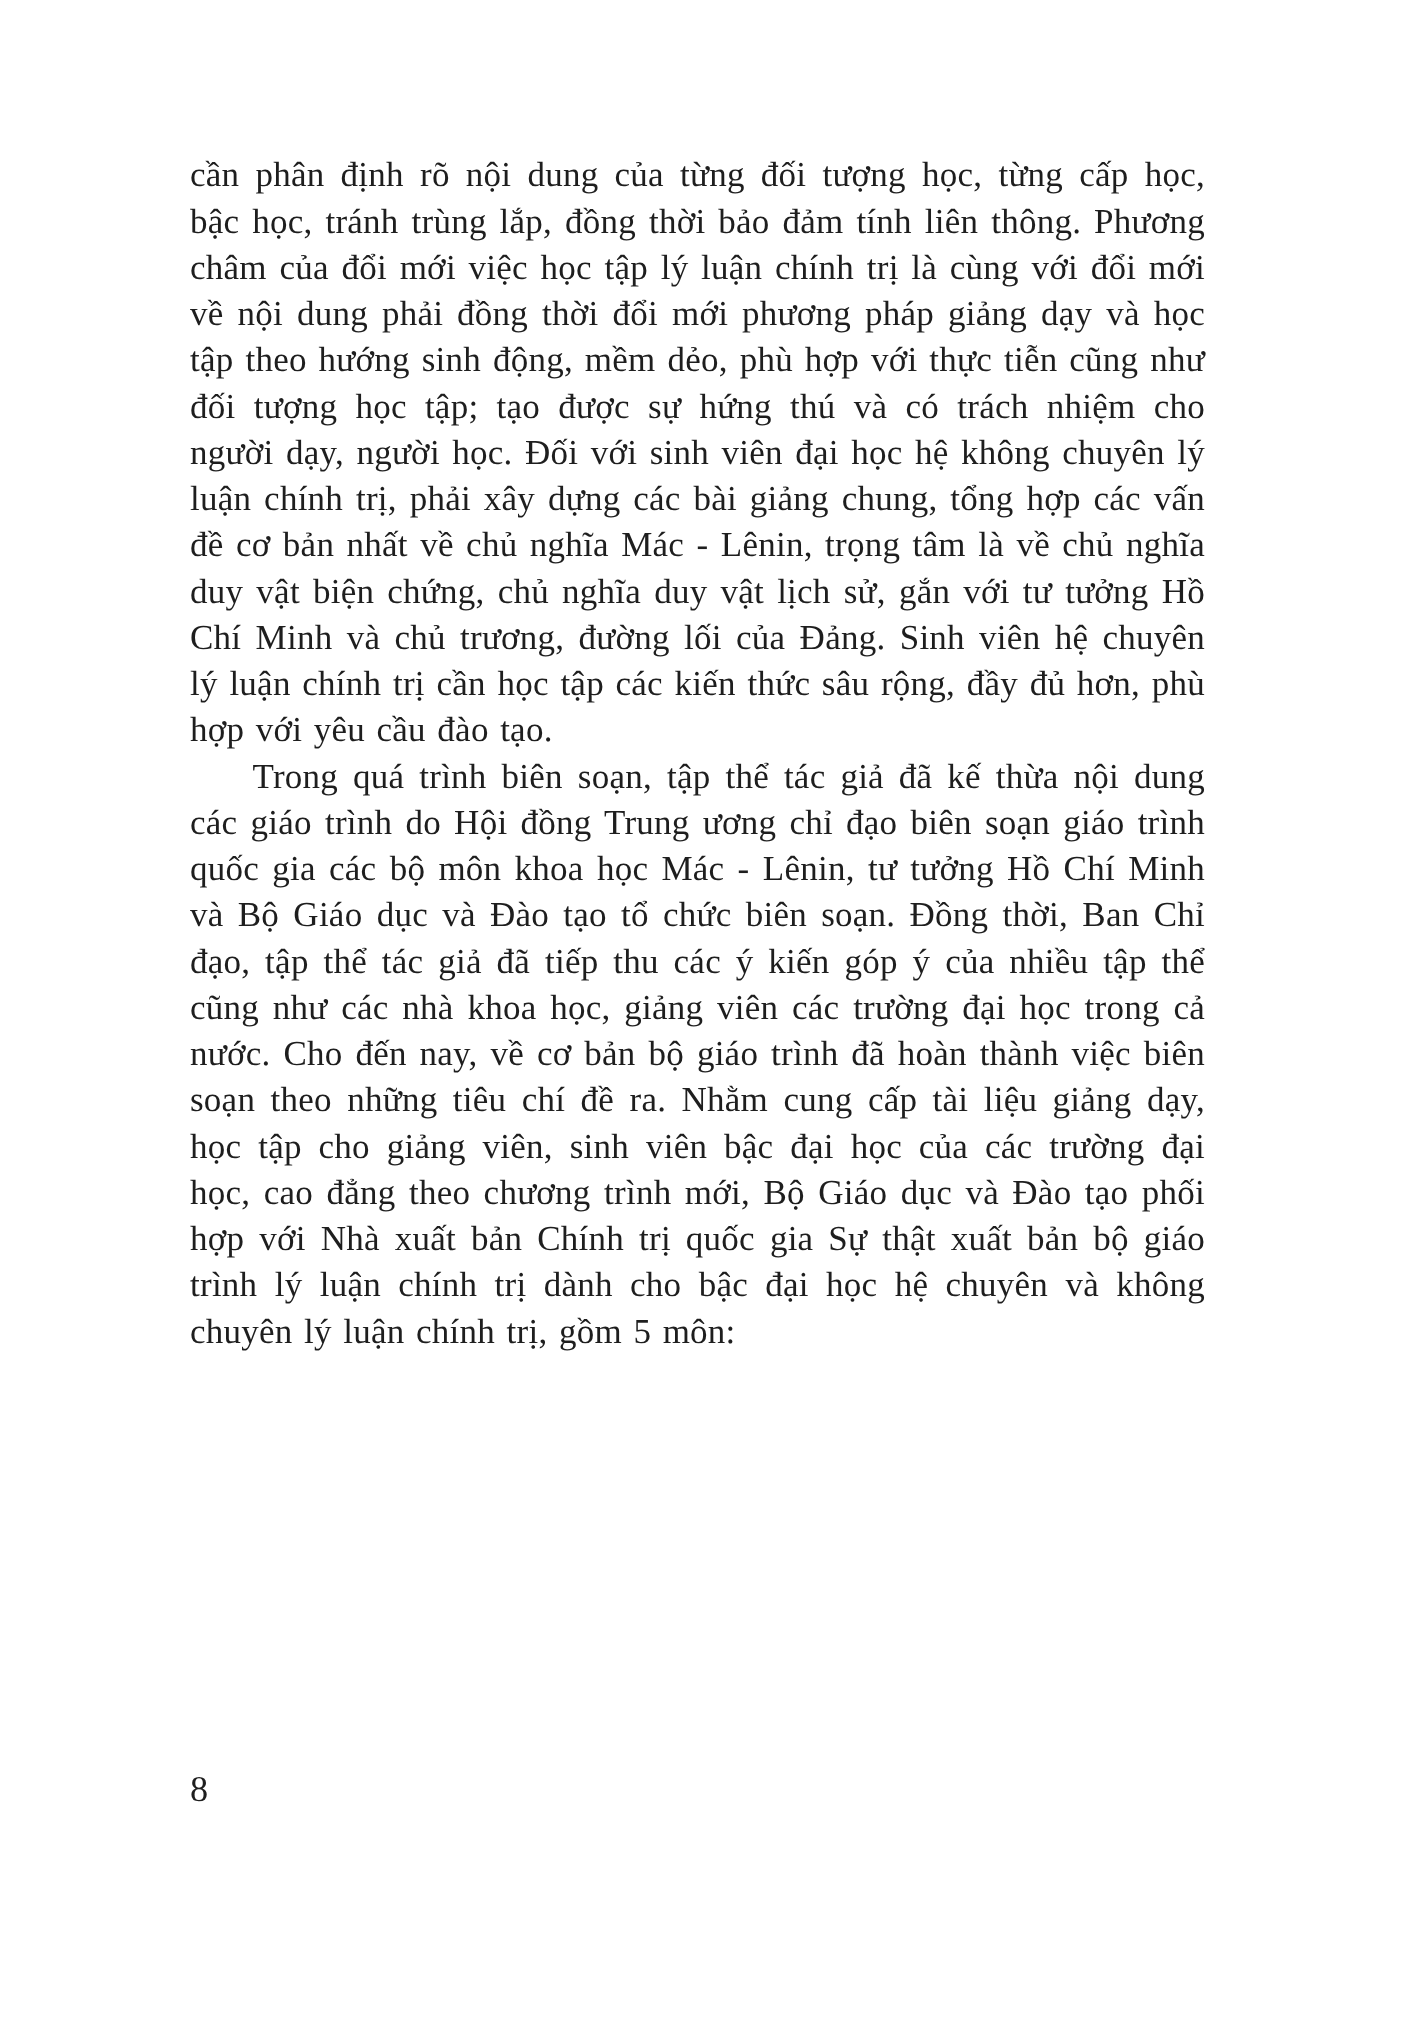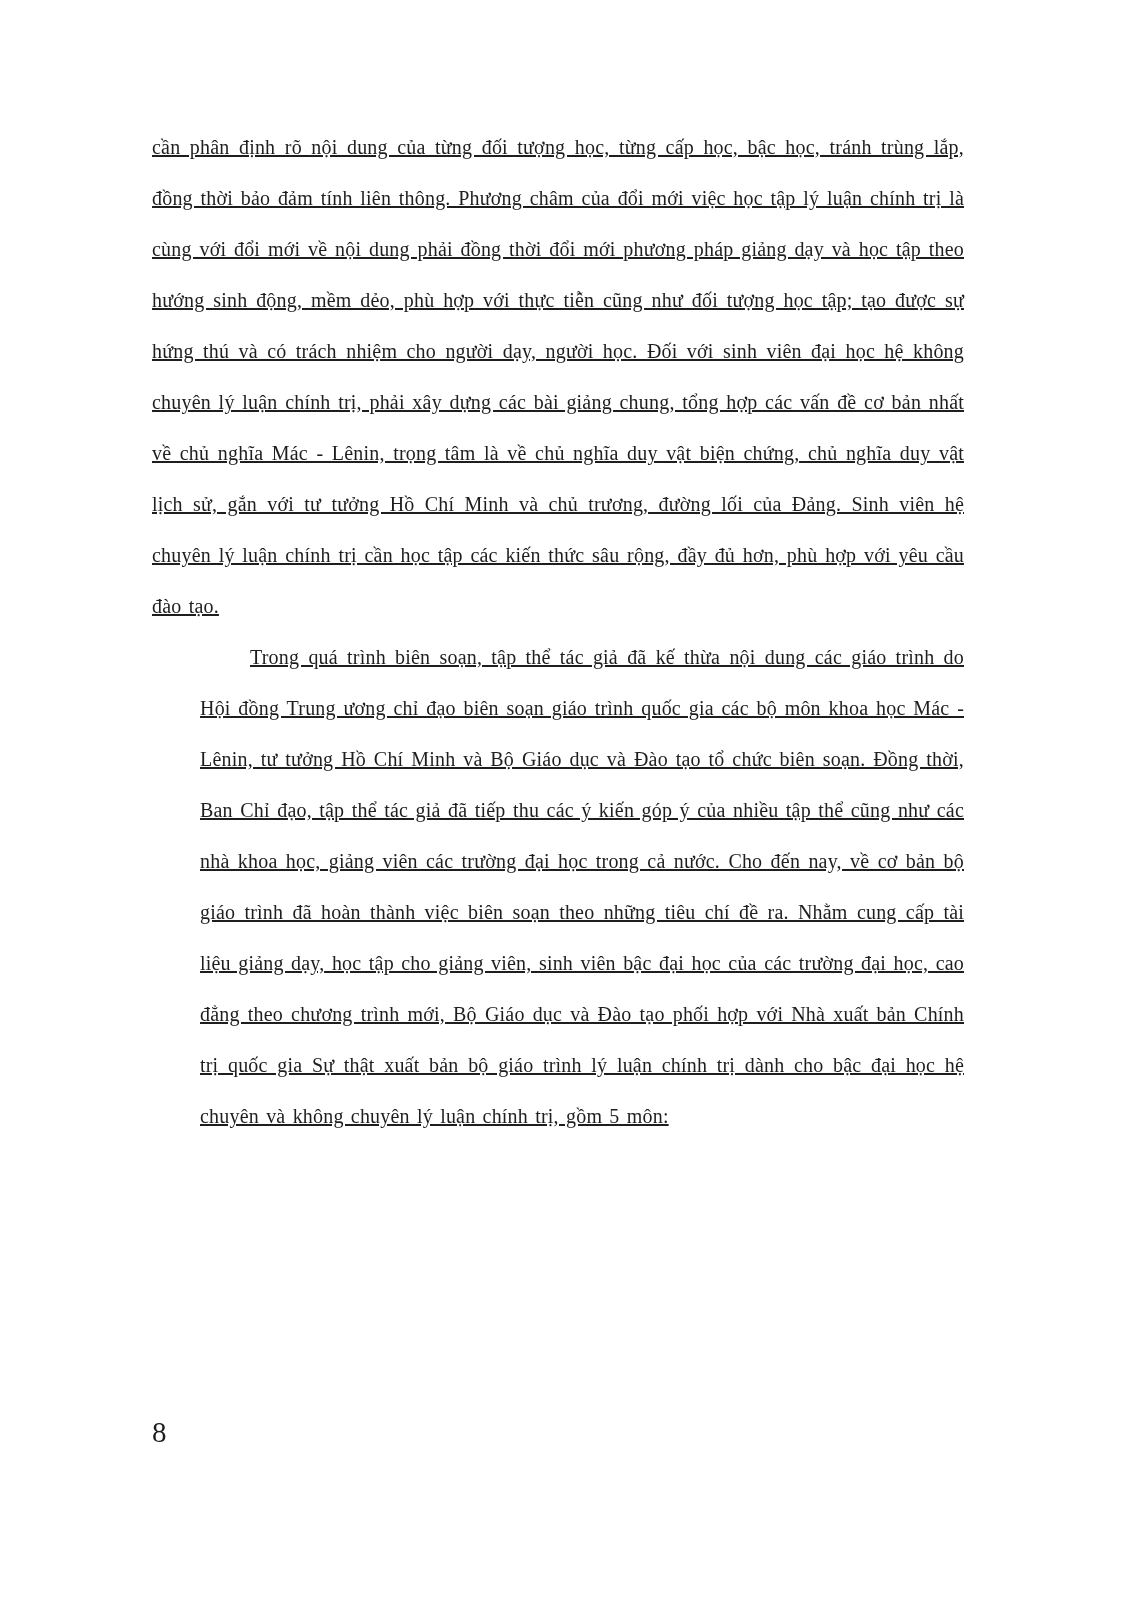--- a/index.html
+++ b/index.html
@@ -23,32 +23,30 @@
   }
 
   .text-block {
     position: absolute;
     top: 122px;
     left: 152px;
     width: 812px;
   }
 
   .para {
-    font-size: 20px;
-    line-height: 51px;
+    font-size: 28px;
+    line-height: 37px;
     text-align: justify;
     text-justify: inter-word;
     letter-spacing: 0.2px;
     word-spacing: 2px;
-    text-decoration: underline;
   }
 
   .para.indent {
     text-indent: 50px;
-    margin-left: 48px;
   }
 
   .page-number {
     position: absolute;
     left: 152px;
     top: 1416px;
     font-size: 29px;
     color: #1e1e1e;
   }
 </style>

